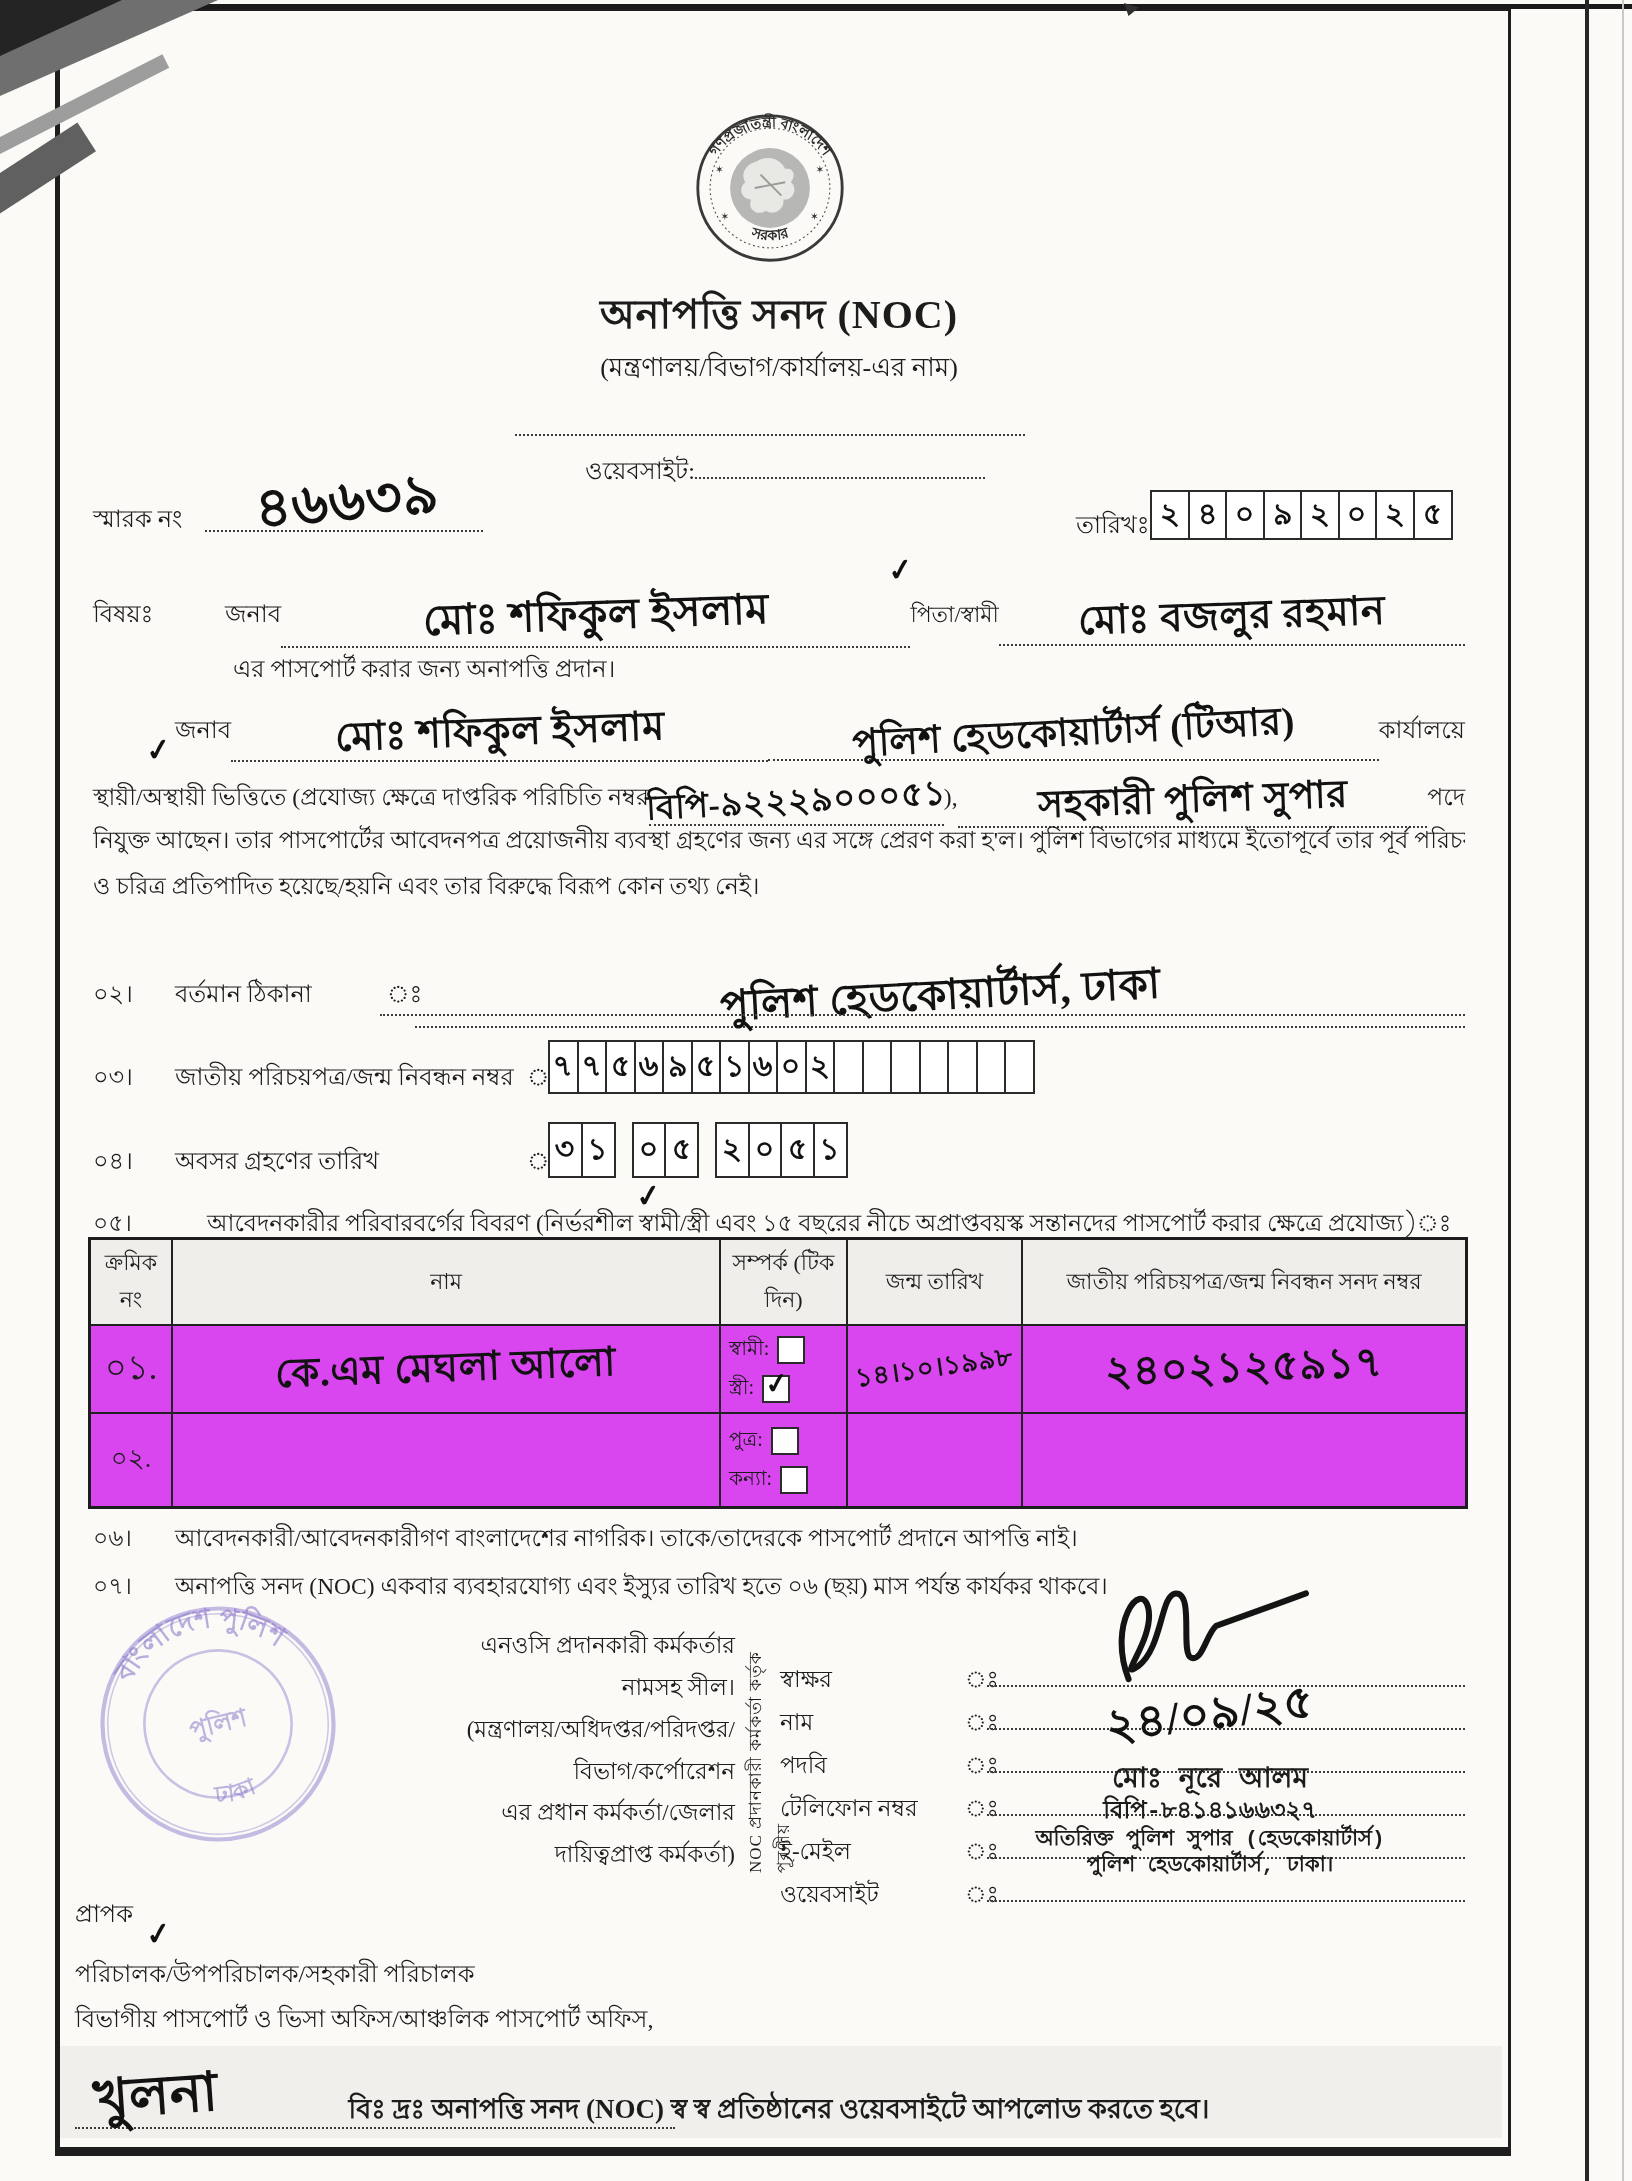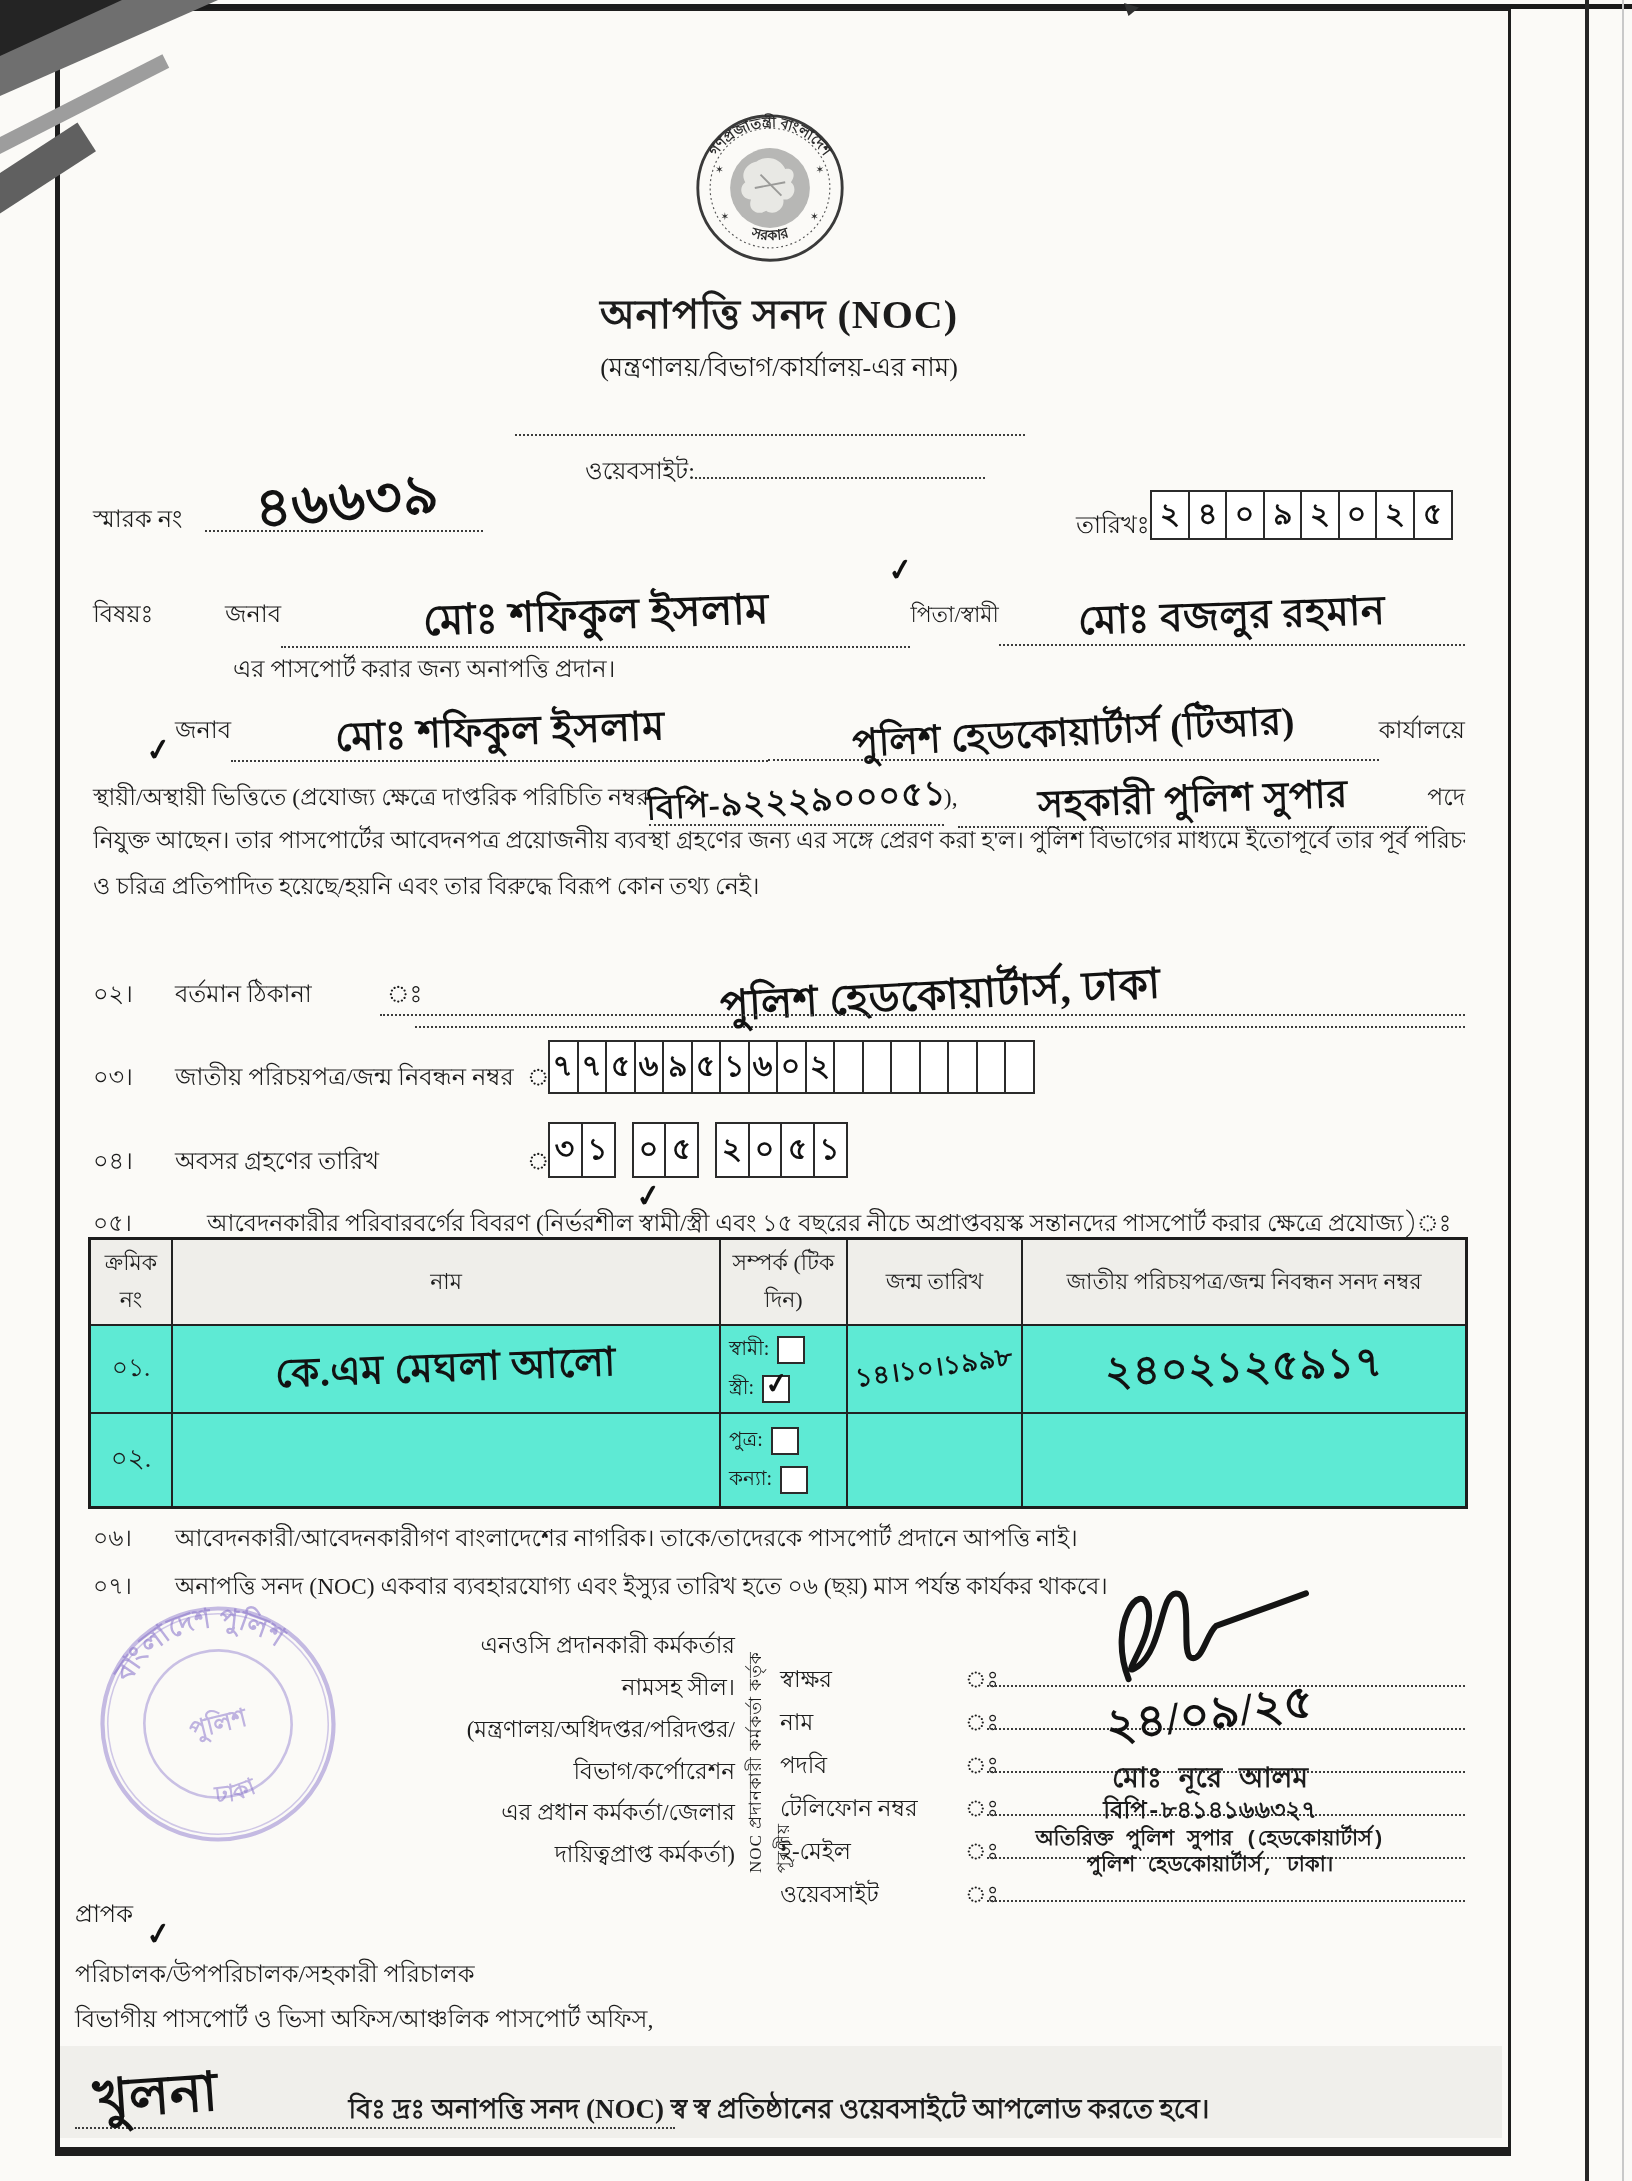--- a/index.html
+++ b/index.html
@@ -34,21 +34,21 @@
   
   .cellrow{display:flex;}
   .cell{border:2.5px solid #2b2b2b;margin-left:-2.5px;display:flex;align-items:center;justify-content:center;background:#fff;}
   .cell:first-child{margin-left:0;}
   .dcell{width:36px;height:46px;}
   .ncell{width:27px;height:50px;}
   .gcell{width:31px;height:52px;}
   .cell .hw{font-size:30px;transform:rotate(-4deg);}
   .boxgroup{display:flex;gap:16px;}
   
-  .ftable{position:absolute;left:88px;top:1237px;width:1374px;border:3px solid #1d1d1d;background:#5eead4;}
+  .ftable{position:absolute;left:88px;top:1237px;width:1374px;border:3px solid #1d1d1d;background:#d946ef;}
   .trow{display:grid;grid-template-columns:82px 548px 127px 175px 442px;}
   .tcell{border-right:2px solid #222;border-bottom:2px solid #222;display:flex;align-items:center;justify-content:center;
          text-align:center;padding:4px;box-sizing:border-box;}
   .tcell:last-child{border-right:none;}
   .trow:last-child .tcell{border-bottom:none;}
   .thead .tcell{background:#efeeea;font-size:22px;min-height:86px;}
   .tbody1 .tcell{min-height:88px;}
   .tbody2 .tcell{min-height:92px;}
   .relcell{flex-direction:column;justify-content:center;gap:6px;align-items:flex-start;padding-left:8px;}
   .relline{display:flex;align-items:center;gap:8px;font-size:20px;}
@@ -310,21 +310,21 @@
 
   <div class="ftable">
     <div class="trow thead">
       <div class="tcell">ক্রমিক নং</div>
       <div class="tcell">নাম</div>
       <div class="tcell">সম্পর্ক (টিক দিন)</div>
       <div class="tcell">জন্ম তারিখ</div>
       <div class="tcell">জাতীয় পরিচয়পত্র/জন্ম নিবন্ধন সনদ নম্বর</div>
     </div>
     <div class="trow tbody1">
-      <div class="tcell" style="font-size:25px;">০১.</div>
+      <div class="tcell" style="font-size:34px;">০১.</div>
       <div class="tcell">
         <span class="hw" style="font-size:40px;transform:rotate(-2deg);">কে.এম মেঘলা আলো</span>
       </div>
       <div class="tcell relcell">
         <span class="relline">
           <span>স্বামী:</span>
           <span class="ckbox">
               <span class="check"></span>
             </span>
         </span>

